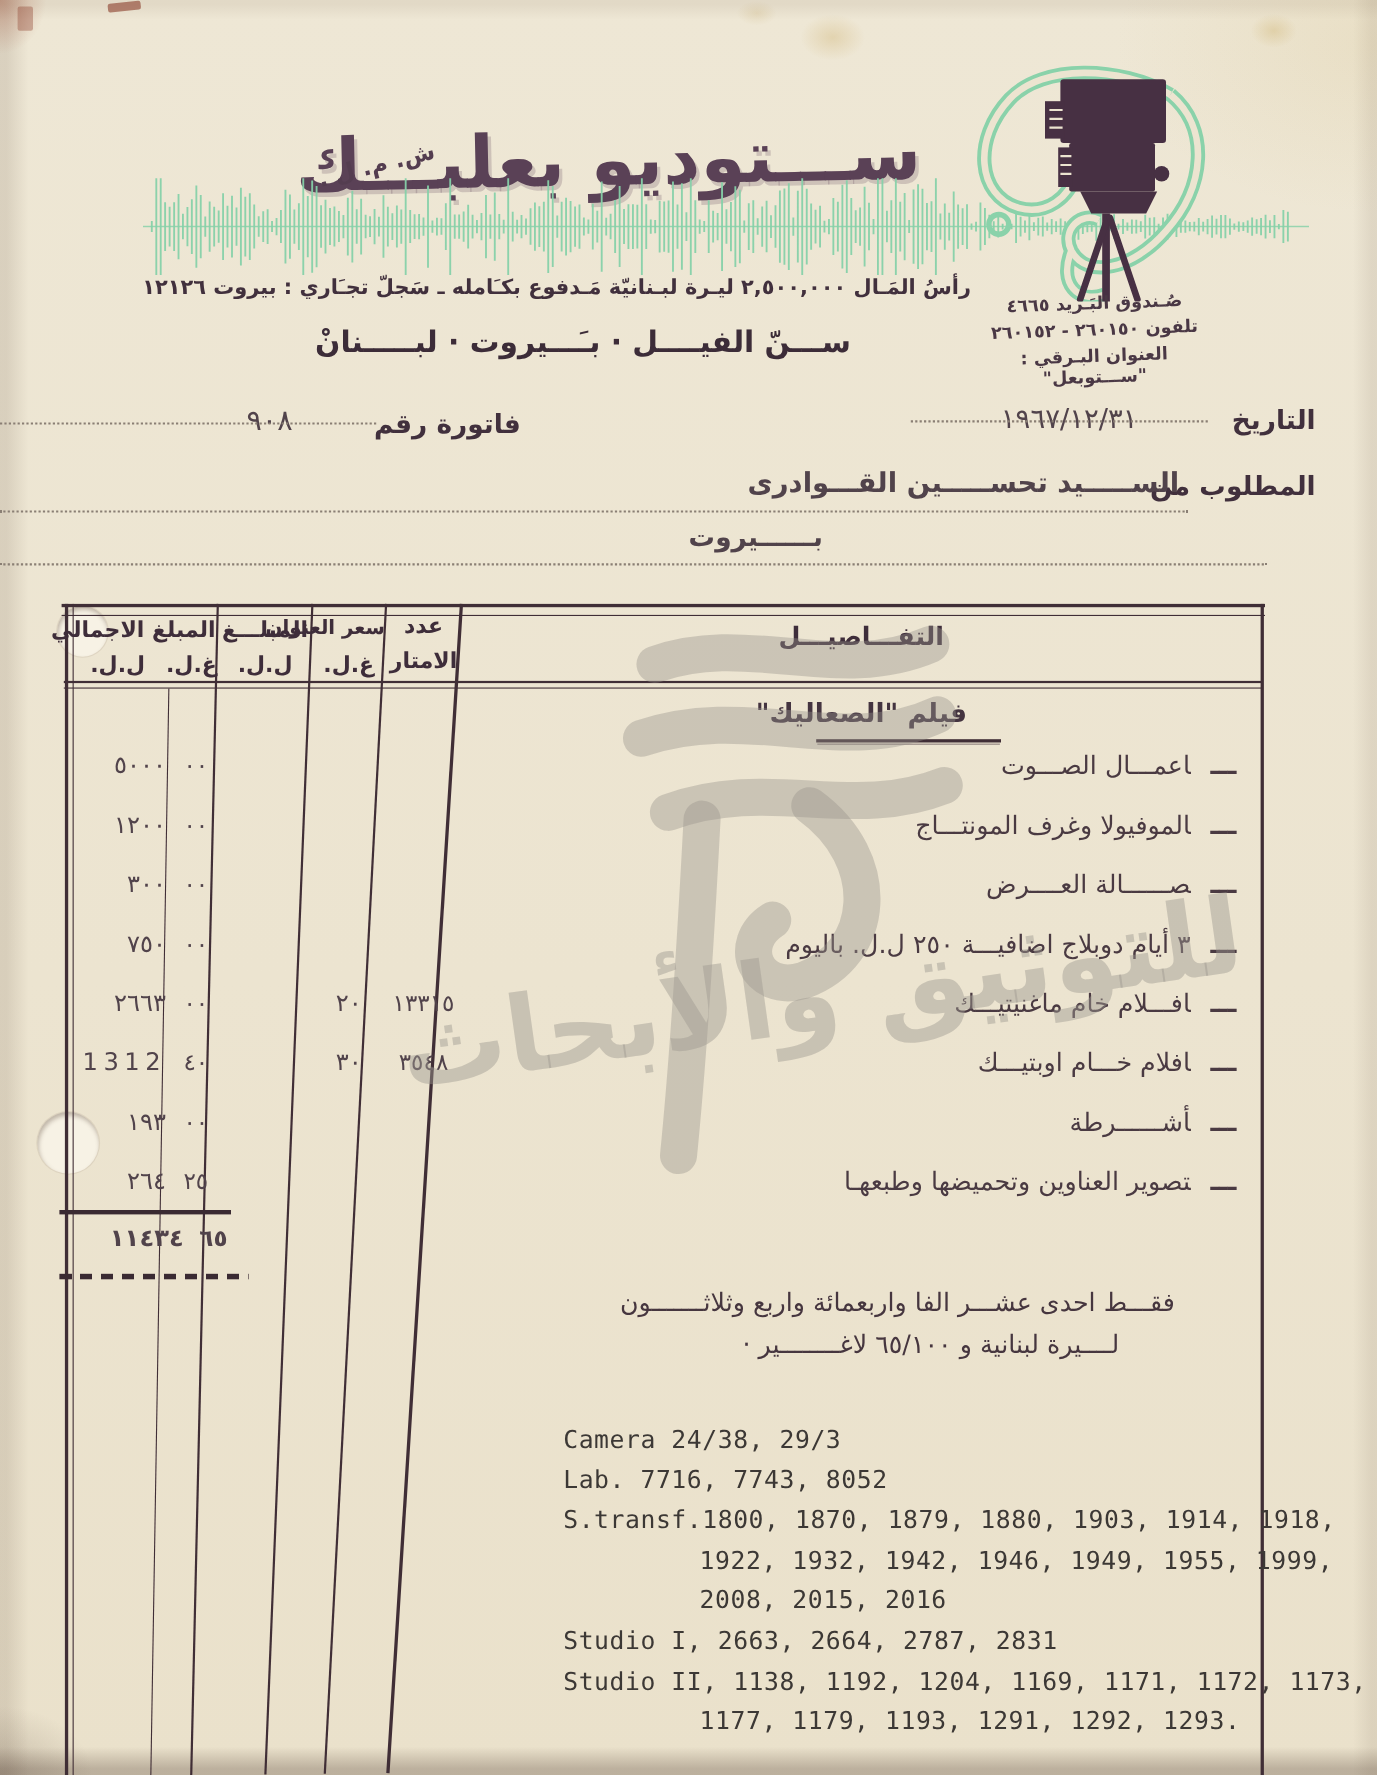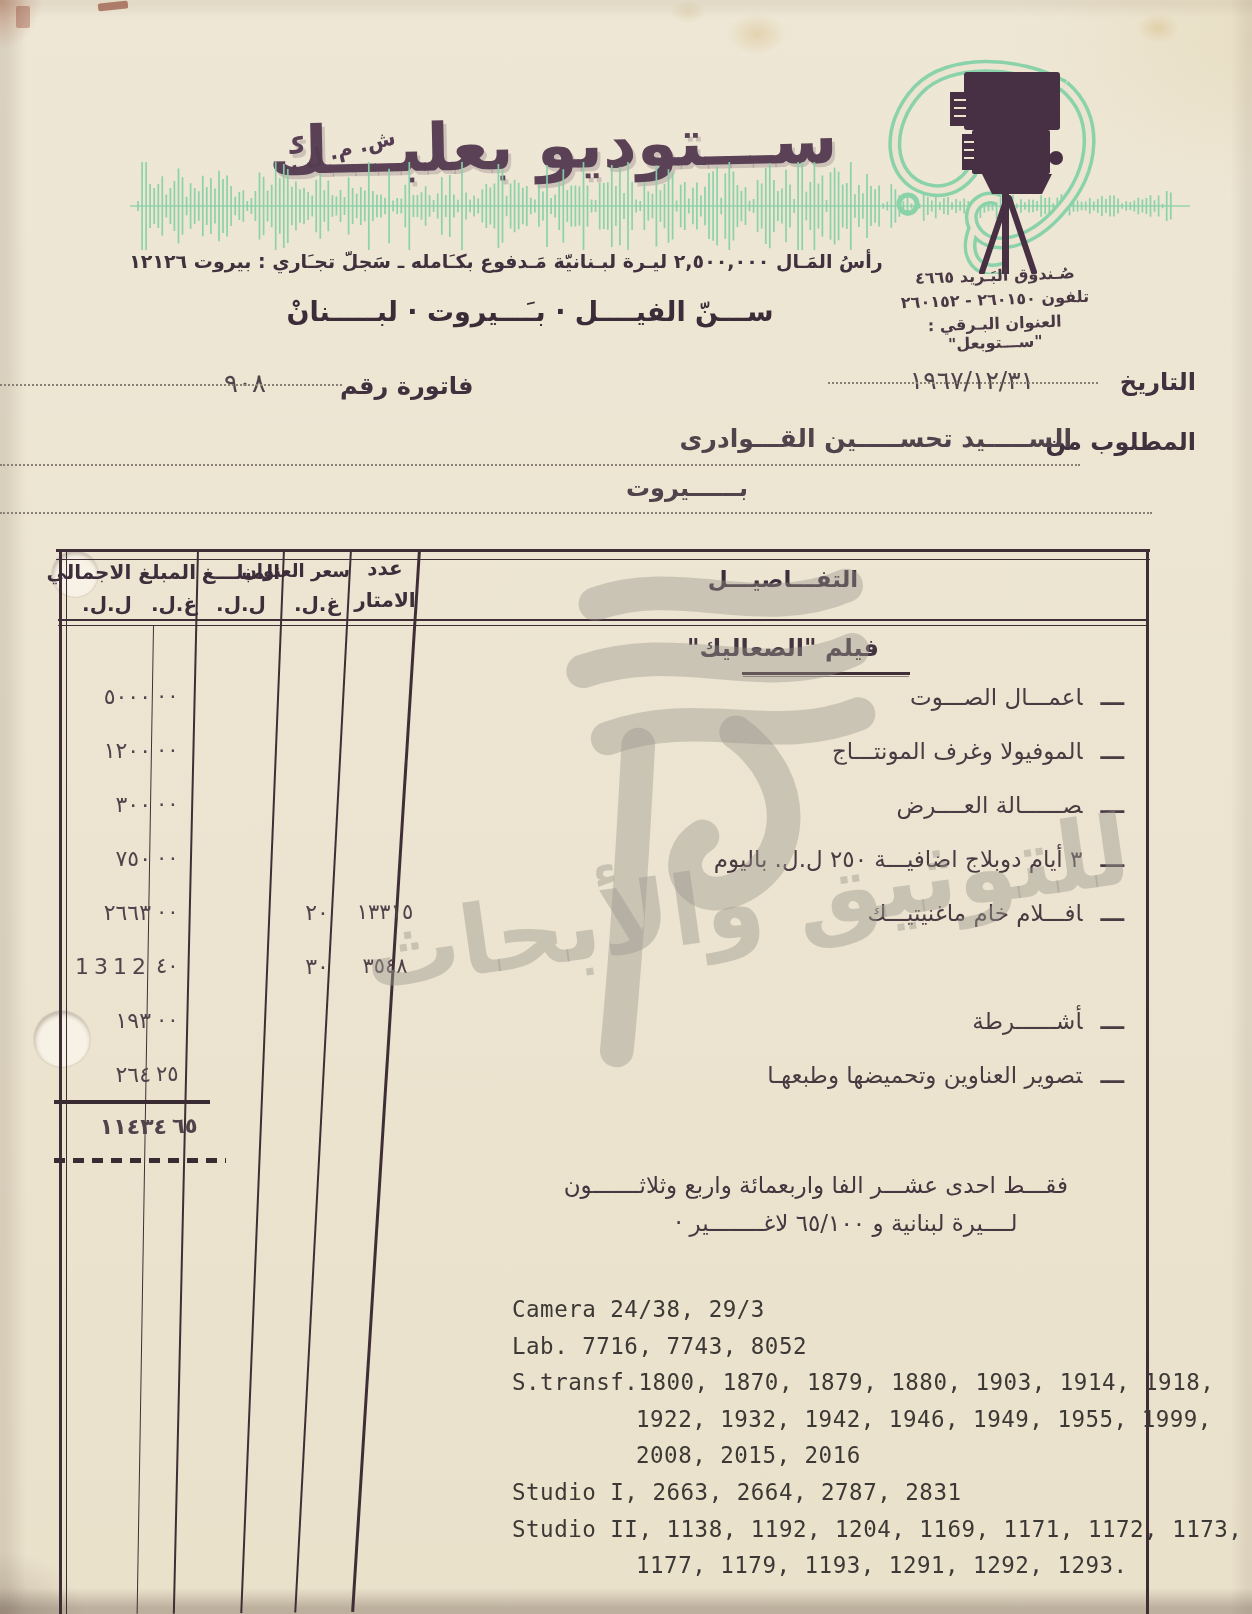--- a/index.html
+++ b/index.html
@@ -54,21 +54,21 @@
   .hline{position:absolute;background:#402e36;}
   .th{position:absolute;font-size:20px;font-weight:bold;color:#3e2d3a;
       direction:rtl;text-align:center;white-space:nowrap;}
   .film-title{left:548px;top:634px;width:470px;text-align:center;direction:rtl;
      font-size:24px;font-weight:bold;color:#443440;}
   .film-underline{left:742px;top:672px;width:168px;height:3.4px;background:#402e36;
      box-shadow:0 3px 0 -1px rgba(64,46,54,.55);}
   .t-row{position:absolute;left:0;width:1252px;height:52px;}
   .t-row > div{position:absolute;top:0;}
   .c-ll{left:60px;width:91px;text-align:right;font-size:22px;letter-spacing:5px;}
-  .c-gh{left:156px;width:44px;text-align:left;font-size:21px;letter-spacing:6px;}
+  .c-gh{left:156px;width:44px;text-align:center;font-size:21px;letter-spacing:6px;}
   .c-unit{left:286px;width:62px;text-align:center;font-size:22px;letter-spacing:3px;}
   .c-meters{left:352px;width:66px;text-align:center;font-size:21px;letter-spacing:1px;}
   .c-details{left:430px;width:694px;direction:rtl;text-align:right;
      font-size:23px;color:#4a3a42;white-space:nowrap;}
   .dash{margin-left:18px;color:#4a3a42;font-weight:bold;}
   .total-line{left:54px;top:1100px;width:156px;height:3.6px;background:#3a2a32;}
   .dashed-line{left:54px;top:1158px;width:172px;height:5px;
      background:repeating-linear-gradient(90deg,#3a2a32 0 11px,transparent 11px 19px);}
   .words{direction:rtl;text-align:right;font-size:23px;color:#46363f;white-space:nowrap;}
   
@@ -206,20 +206,21 @@
     <div class="c-gh hand">٠٠</div>
   </div>
   <div class="t-row" style="top:900px;">
     <div class="c-details"><span class="dash">ـــ</span><span>افـــلام خام ماغنيتيـــك</span></div>
     <div class="c-meters hand">١٣٣١٥</div>
     <div class="c-unit hand">٢٠</div>
     <div class="c-ll hand">٢٦٦٣</div>
     <div class="c-gh hand">٠٠</div>
   </div>
   <div class="t-row" style="top:954px;">
+    <div class="c-details"><span class="dash">ـــ</span><span>افلام خـــام اوبتيـــك</span></div>
     <div class="c-meters hand">٣٥٤٨</div>
     <div class="c-unit hand">٣٠</div>
     <div class="c-ll hand">1312</div>
     <div class="c-gh hand">٤٠</div>
   </div>
   <div class="t-row" style="top:1008px;">
     <div class="c-details"><span class="dash">ـــ</span><span>أشــــــرطة</span></div>
     <div class="c-ll hand">١٩٣</div>
     <div class="c-gh hand">٠٠</div>
   </div>

